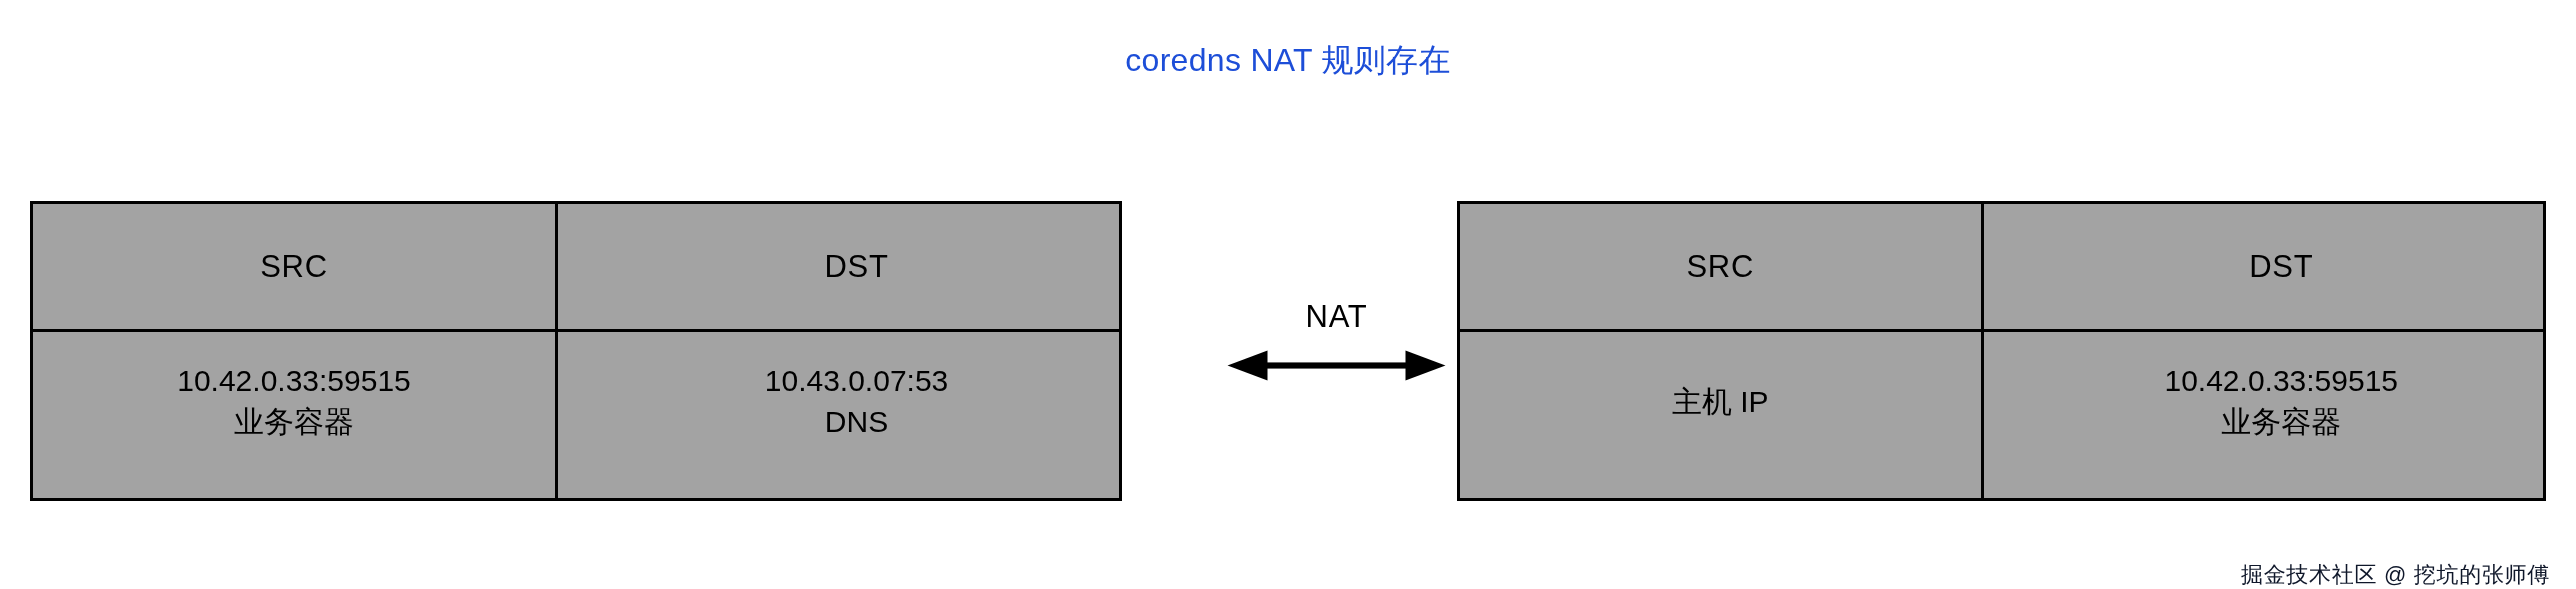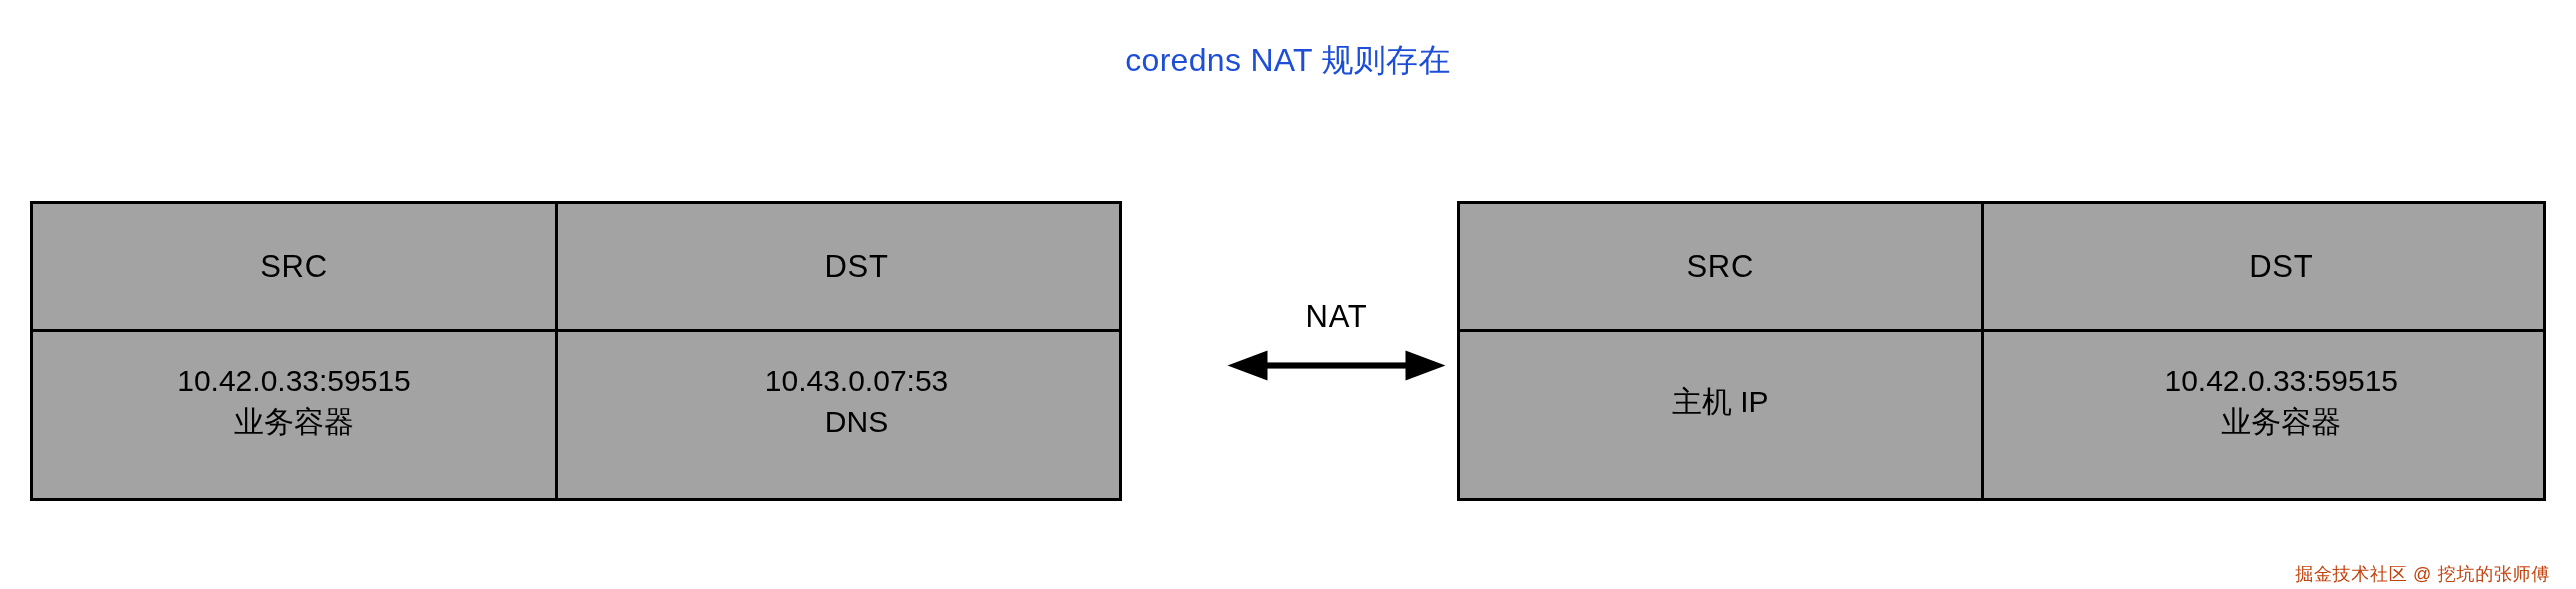--- a/index.html
+++ b/index.html
@@ -113,23 +113,23 @@
     top: 48px;
     width: 229px;
     height: 41px;
   }
 
   
   #watermark {
     position: absolute;
     right: 26px;
     bottom: 2.8px;
-    font-size: 18px;
+    font-size: 22px;
     line-height: 23.5px;
-    color: #c2410c;
+    color: #0f172a;
     white-space: nowrap;
     letter-spacing: 0.7px;
   }
 </style>
 </head>
 <body>
 
 <div id="canvas">
 
   <div id="diagram-title">coredns NAT 规则存在</div>

